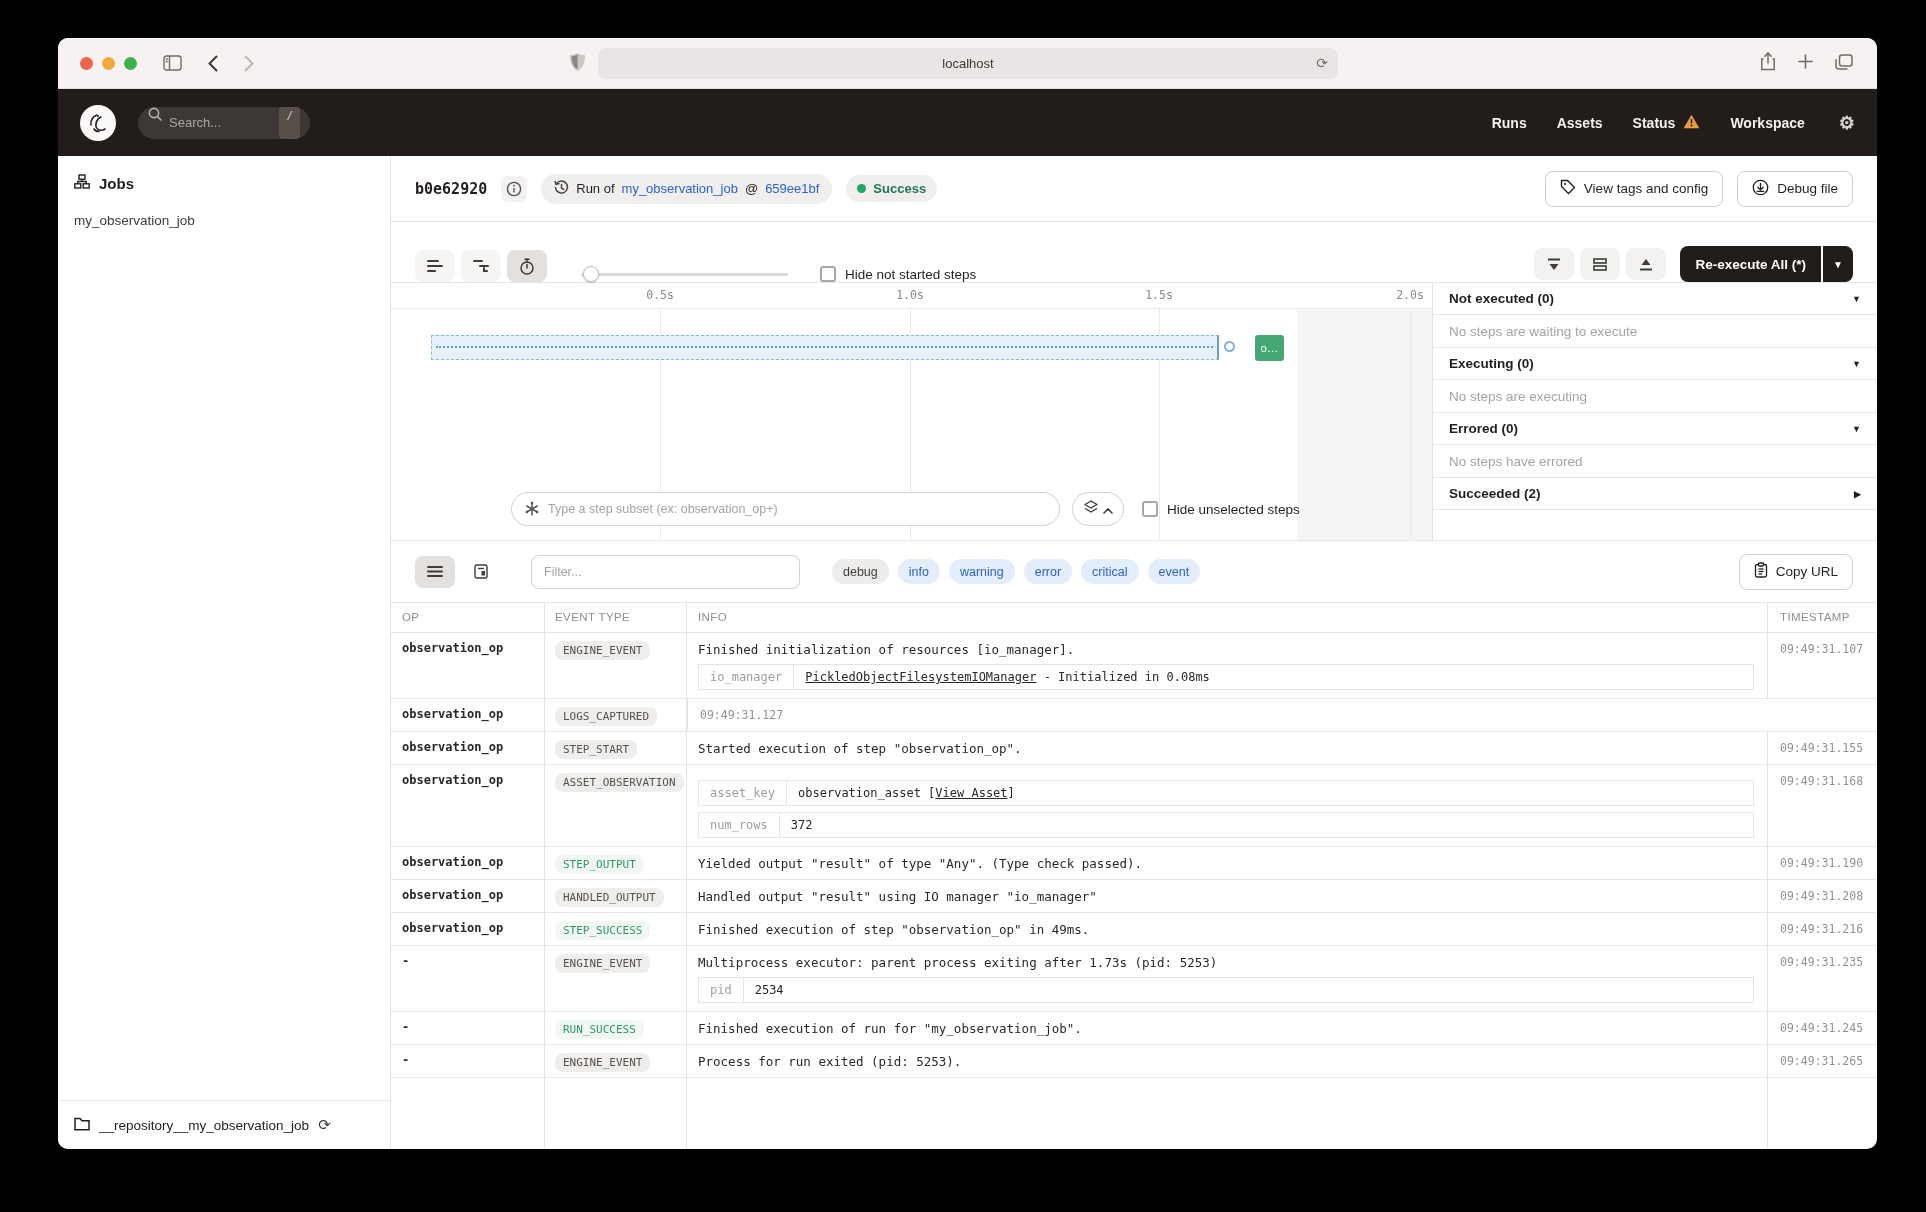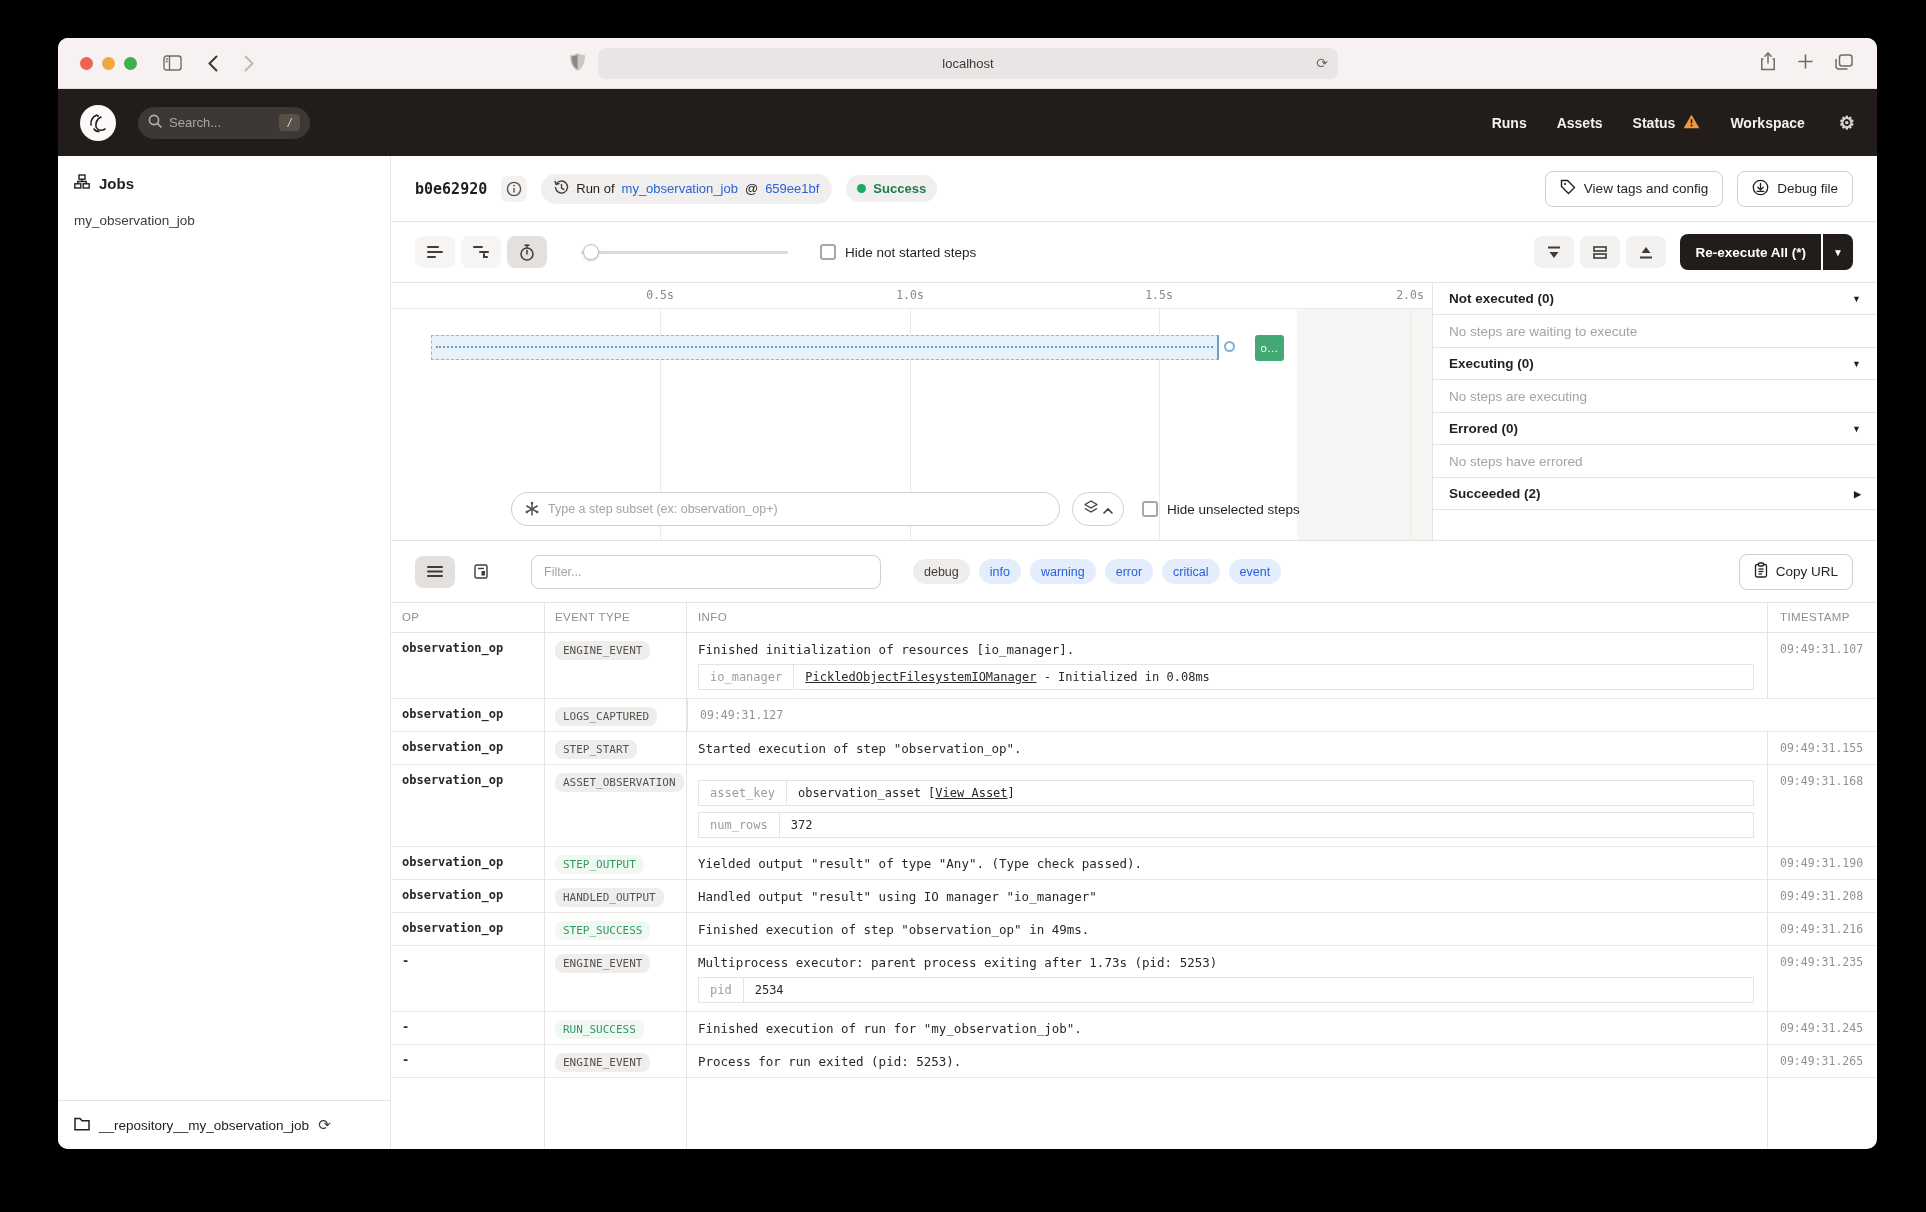--- a/index.html
+++ b/index.html
@@ -22,21 +22,21 @@
   .chrome-btn{color:#6f6c69;margin-left:26px;display:flex;align-items:center}
   .chrome-btn svg{display:block}
   .url-pill{position:absolute;left:540px;top:10px;width:740px;height:31px;background:#eae5e4;border-radius:8px;display:flex;align-items:center;justify-content:center;font-size:13px;color:#3c3937}
   .url-refresh{position:absolute;right:10px;top:7px;color:#6f6c69;font-size:14px}
   .shield{position:absolute;left:512px;top:15px;color:#a5a2a0}
   .chrome-right{position:absolute;right:24px;top:0;height:51px;display:flex;align-items:center;gap:22px;color:#6f6c69}
 
   
   .app-header{height:67px;background:var(--dark);display:flex;align-items:center;padding:0 22px;color:#f4f2f0}
   .logo{width:36px;height:36px;border-radius:50%;background:#fbfaf9;display:flex;align-items:center;justify-content:center;flex:none}
-  .search-pill{margin-left:22px;width:172px;height:32px;background:#3d3835;border-radius:16px;display:flex;align-items:center;padding:0 10px;gap:7px}
+  .search-pill{margin-left:22px;width:172px;height:32px;background:#3d3835;border-radius:16px;display:flex;padding:0 10px;gap:7px}
   .search-pill input{background:transparent;border:0;outline:none;color:#d8d5d2;font-size:13px;width:90px;font-family:"Liberation Sans",sans-serif}
   .search-pill input::placeholder{color:#aaa6a2}
   .kbd{margin-left:auto;background:#565049;color:#cfcbc7;font-size:11px;border-radius:4px;padding:2px 7px;font-family:"DejaVu Sans Mono",monospace}
   .nav{margin-left:auto;display:flex;align-items:center;gap:30px;font-size:14px;font-weight:600}
   .nav-item{display:flex;align-items:center;gap:8px;cursor:pointer;color:#f4f2f0}
   .gear{font-size:18px;color:#d8d4d1;margin-left:4px}
 
   
   .content{display:flex;height:993px}
   .sidebar{width:333px;border-right:1px solid var(--border);display:flex;flex-direction:column;background:#fff}
@@ -52,21 +52,21 @@
   .run-id{font-family:"DejaVu Sans Mono",monospace;font-size:15px;font-weight:700;color:var(--ink)}
   .icon-info{width:26px;height:26px;border-radius:7px;background:#f4f2f0;display:flex;align-items:center;justify-content:center;color:#55524f}
   .run-of{background:var(--pill-bg);border-radius:15px;height:30px;display:flex;align-items:center;gap:7px;padding:0 13px;font-size:13px;color:var(--ink)}
   .run-of a{color:var(--blue);text-decoration:none}
   .status-badge{background:var(--pill-bg);border-radius:14px;height:27px;display:flex;align-items:center;gap:7px;padding:0 11px;font-size:13px;color:#1f7a4d;font-weight:600}
   .status-dot{width:9px;height:9px;border-radius:50%;background:var(--green)}
   .run-header .spacer{flex:1}
   .btn{height:36px;border:1px solid #d2cfcb;border-radius:8px;background:#fff;display:flex;align-items:center;gap:8px;padding:0 14px;font-size:13.5px;color:var(--ink);cursor:pointer}
 
   
-  .gantt-toolbar{height:60px;display:flex;align-items:center;padding:0 24px}
+  .gantt-toolbar{height:60px;display:flex;align-items:flex-end;padding:0 24px}
   .tool-btn{width:40px;height:32px;border-radius:8px;display:flex;align-items:center;justify-content:center;color:#3f3c3a;cursor:pointer;background:#f7f5f3;margin-right:6px}
   .tool-btn.selected{background:var(--sel-bg)}
   .slider{position:relative;width:207px;height:16px;margin-left:28px;cursor:pointer}
   .slider .track{position:absolute;top:7px;left:0;right:0;height:3px;border-radius:2px;background:#dcd9d6}
   .slider .knob{position:absolute;top:0;left:2px;width:16px;height:16px;border-radius:50%;background:#fff;border:1px solid #c4c1be;box-shadow:0 1px 2px rgba(0,0,0,.2)}
   .check{display:flex;align-items:center;gap:9px;font-size:13.5px;color:var(--ink)}
   .checkbox{width:16px;height:16px;border:2px solid #a9a6a3;border-radius:3px;background:#fff}
   .gtb-right{margin-left:auto;display:flex;align-items:center}
   .sq-btn{width:40px;height:32px;border-radius:8px;background:#f4f2f0;display:flex;align-items:center;justify-content:center;color:#3f3c3a;margin-left:6px;cursor:pointer}
   .reexec{display:flex;margin-left:14px;gap:2px}
@@ -96,21 +96,21 @@
   
   .step-panel{width:445px;border-left:1px solid var(--border);background:#fff}
   .sp-header{height:32px;display:flex;align-items:center;justify-content:space-between;padding:0 16px;font-size:13.5px;font-weight:700;color:var(--ink);border-bottom:1px solid var(--border);cursor:pointer}
   .sp-caret{font-size:9px;color:var(--ink)}
   .sp-empty{height:33px;display:flex;align-items:center;padding:0 16px;font-size:13.5px;color:var(--gray2);border-bottom:1px solid var(--border)}
 
   
   .log-toolbar{height:62px;display:flex;align-items:center;padding:0 24px;border-bottom:1px solid var(--border)}
   .view-btn{width:40px;height:32px;border-radius:8px;display:flex;align-items:center;justify-content:center;color:#3f3c3a;background:#fff;margin-right:6px;cursor:pointer}
   .view-btn.selected{background:var(--sel-bg)}
-  .filter-input{margin-left:24px;width:350px;height:34px;border:1px solid #d2cfcc;border-radius:8px;padding:0 12px;font-size:12.5px;outline:none;color:var(--ink);font-family:"Liberation Sans",sans-serif}
+  .filter-input{margin-left:24px;width:269px;height:34px;border:1px solid #d2cfcc;border-radius:8px;padding:0 12px;font-size:12.5px;outline:none;color:var(--ink);font-family:"Liberation Sans",sans-serif}
   .filter-input::placeholder{color:#a6a3a0}
   .chips{display:flex;align-items:center;gap:9px;margin-left:32px}
   .chip{height:25px;border-radius:13px;display:flex;align-items:center;padding:0 11px;font-size:12.5px;cursor:pointer}
   .chip.on{background:var(--chip-blue-bg);color:var(--blue)}
   .chip.off{background:#efedeb;color:#3f3c3a}
   .copy-url{margin-left:auto}
 
   
   .log-table{flex:1;display:flex;flex-direction:column;overflow:hidden;font-family:"DejaVu Sans Mono",monospace}
   .log-head{display:flex;height:30px;font-family:"Liberation Sans",sans-serif;font-size:11.5px;color:#918e8b;letter-spacing:.4px;border-bottom:1px solid var(--border)}

